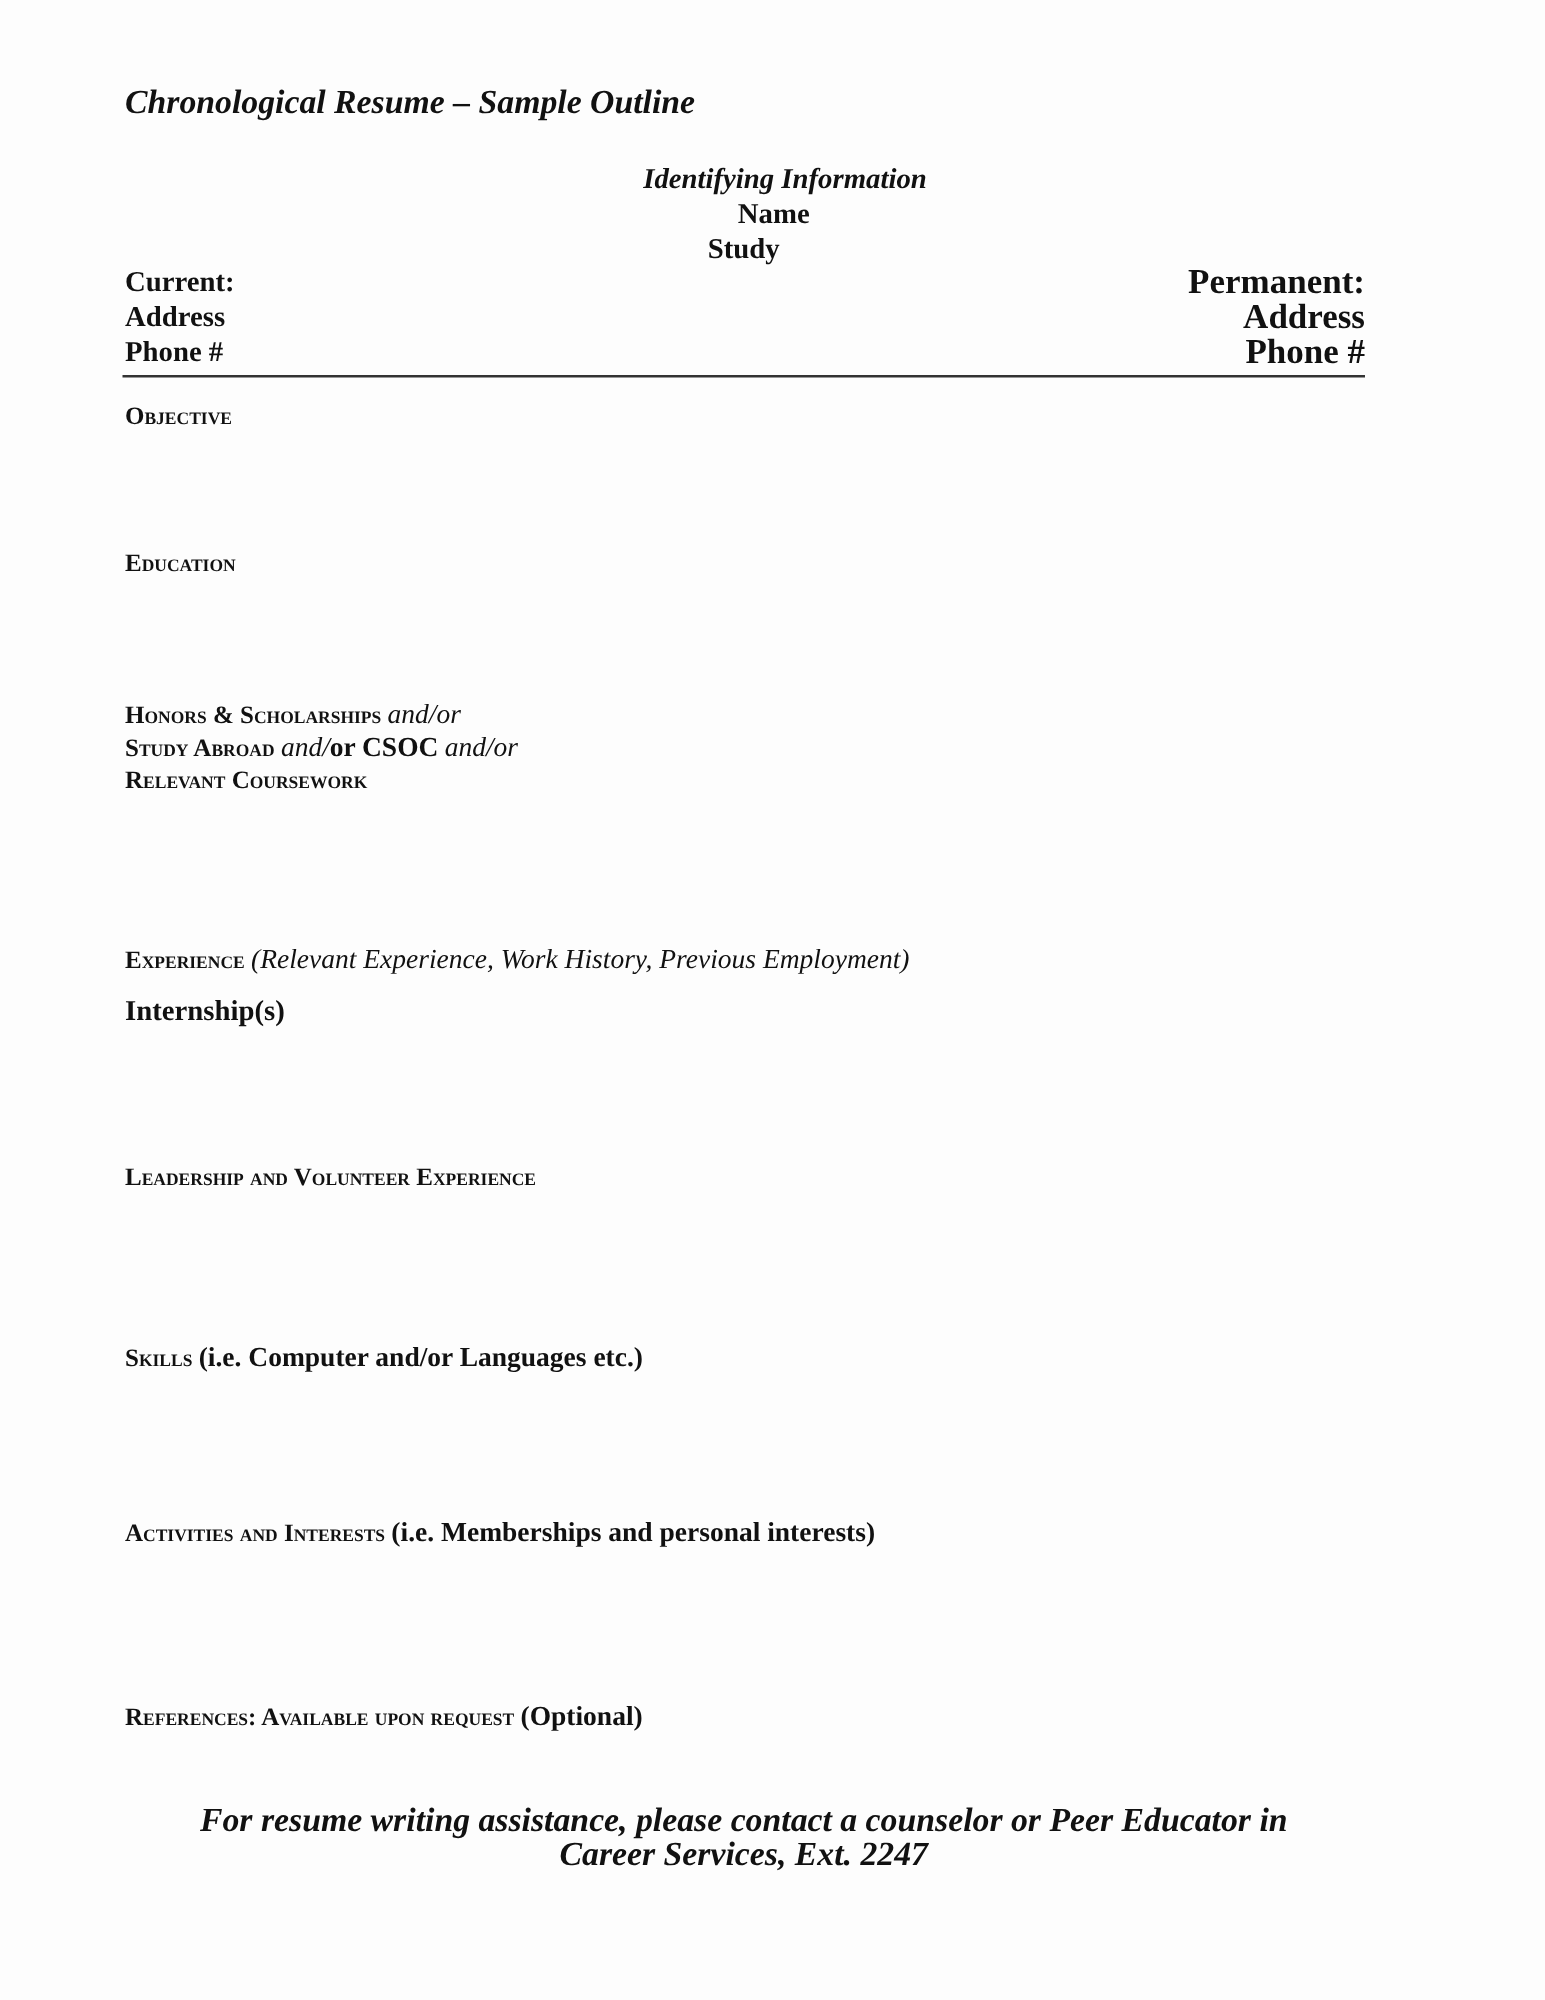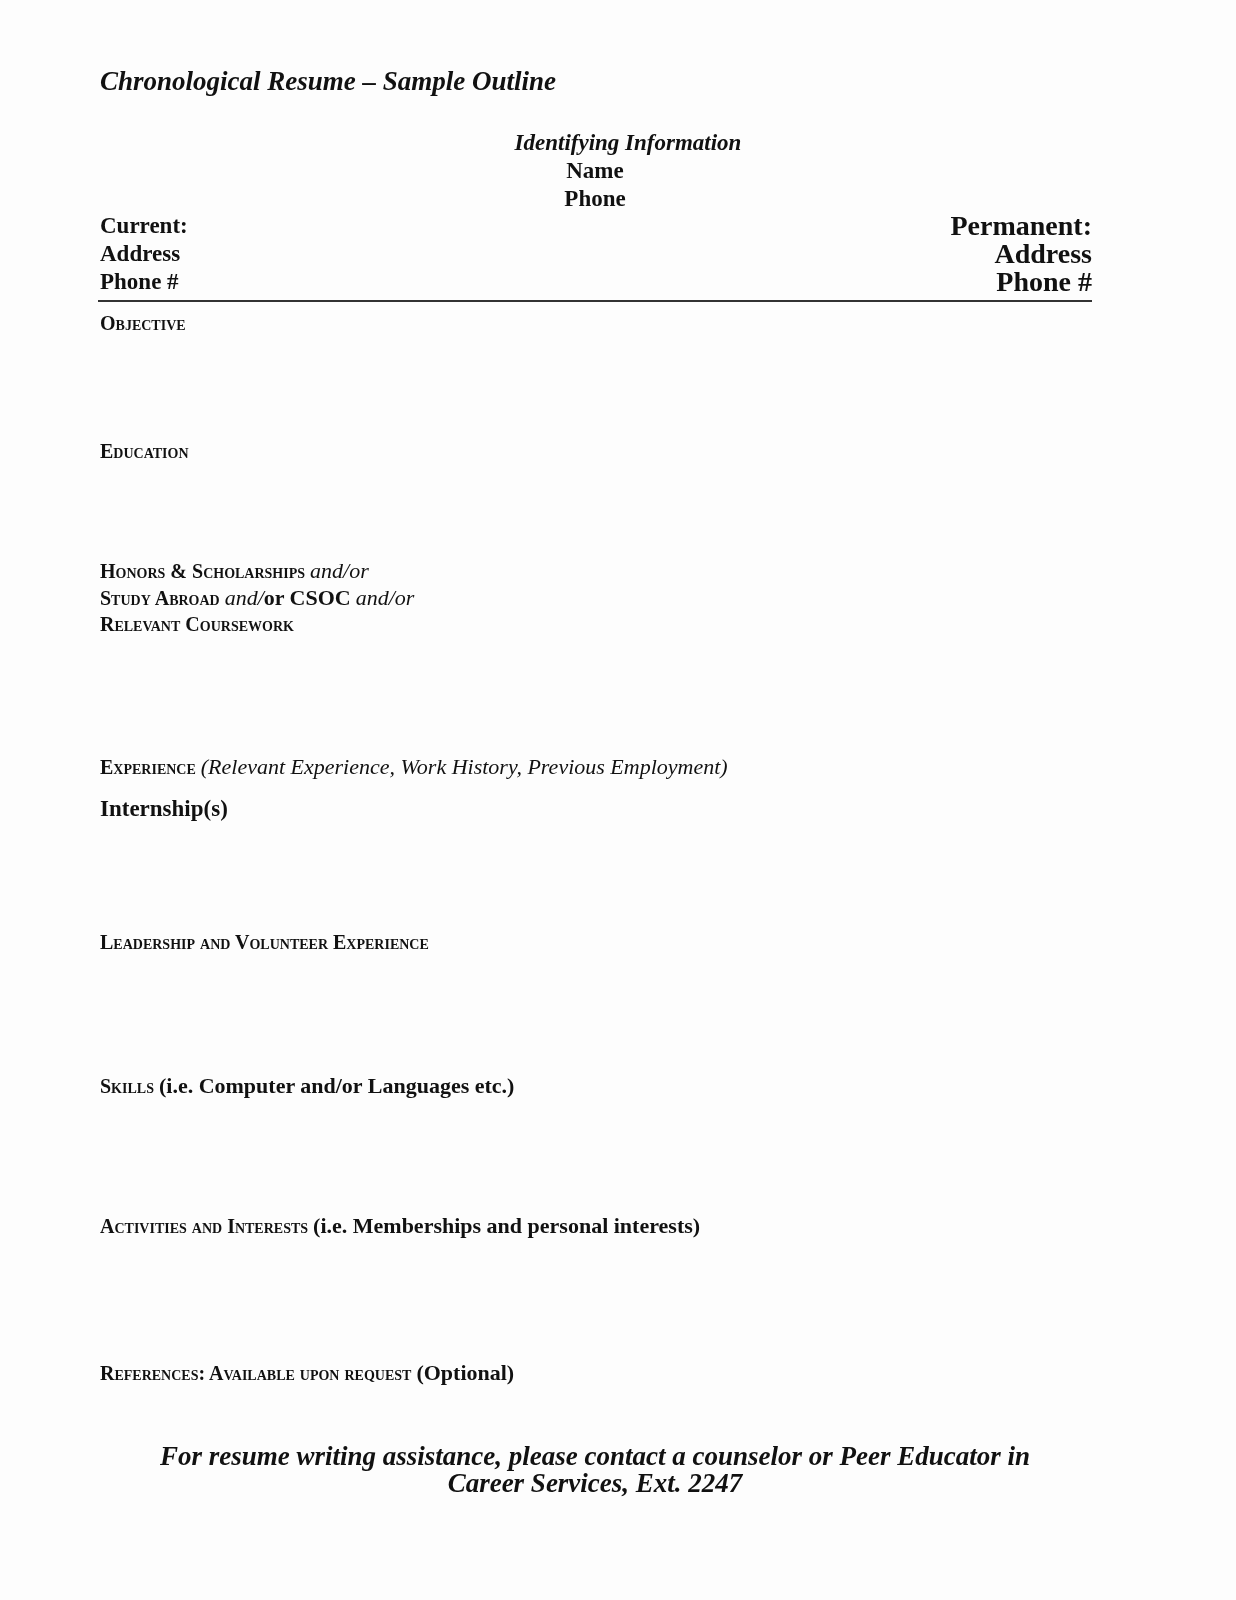--- a/index.html
+++ b/index.html
@@ -2,56 +2,56 @@
 <html><head>
 <meta charset="utf-8">
 <style>
   html, body { margin: 0; padding: 0; background: #fdfdfd; }
   body { width: 1236px; height: 1600px; position: relative; overflow: hidden;
     font-family: "Liberation Serif", "DejaVu Serif", serif; color: #111; }
   .abs { position: absolute; white-space: nowrap; }
   .title { left: 100px; top: 66px; font-size: 27px; font-style: italic; font-weight: bold; }
   .center { left: 0; width: 1190px; text-align: center; }
   .id-info { top: 130px; font-size: 23px; font-style: italic; font-weight: bold; margin-left: 33px; }
-  .name { top: 158px; font-size: 23px; font-weight: bold; }
+  .name { top: 158px; font-size: 23px; font-weight: bold; margin-left: 24px; }
   .email { top: 186px; font-size: 23px; font-weight: bold; }
   .left-col { left: 100px; top: 212px; font-size: 23px; font-weight: bold; line-height: 28px; }
   .right-col { right: 144px; top: 212px; font-size: 28px; font-weight: bold; line-height: 28px; text-align: right; }
   .rule { left: 98px; top: 300px; width: 994px; height: 2px; background: #333; }
   .heading { left: 100px; font-size: 20px; font-weight: bold; font-variant: small-caps; }
   .it { font-style: italic; font-weight: normal; font-variant: normal; font-size: 22px; }
   .norm { font-weight: bold; font-variant: normal; font-size: 22px; }
   .bold-norm { font-variant: normal; font-size: 22px; }
   .sub { left: 100px; font-size: 23px; font-weight: bold; margin-top: 16px; }
   .footer { font-size: 27px; font-style: italic; font-weight: bold; }
 </style>
 </head>
 <body>
 
 <div class="abs title">Chronological Resume – Sample Outline</div>
 
 <div class="abs center id-info">Identifying Information</div>
 <div class="abs center name">Name</div>
-<div class="abs center email">Phone</div>
+<div class="abs center email">Study</div>
 
 <div class="abs left-col">
   <div>Current:</div>
   <div>Address</div>
   <div>Phone #</div>
 </div>
 
 <div class="abs right-col">
   <div>Permanent:</div>
   <div>Address</div>
   <div>Phone #</div>
 </div>
 
 <div class="abs rule"></div>
 
-<div class="abs heading" style="top:312px">Objective</div>
+<div class="abs heading" style="top:322px">Objective</div>
 
 <div class="abs heading" style="top:440px">Education</div>
 
 <div class="abs heading" style="top:558px">
   <span>Honors &amp; Scholarships</span>
   <span class="it">and/or</span>
 </div>
 <div class="abs heading" style="top:585px">
   <span>Study Abroad</span>
   <span class="it">and/</span><span class="norm">or</span>

